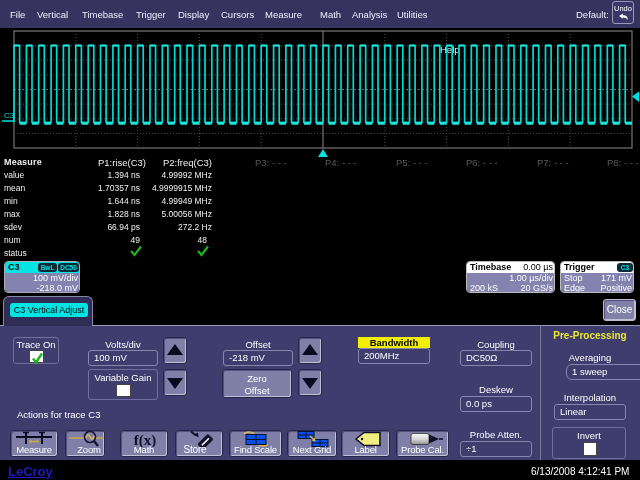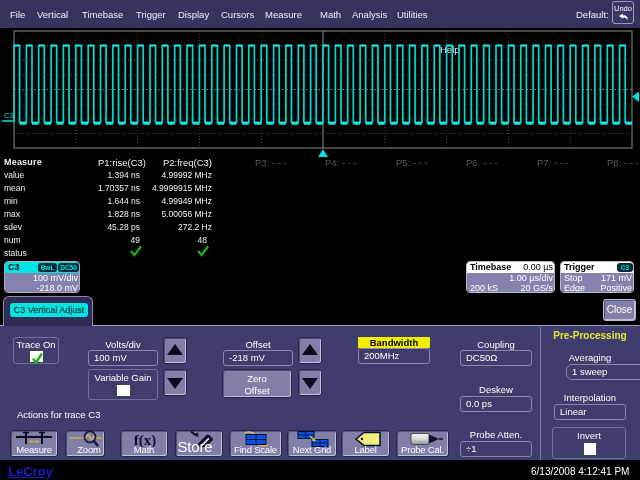--- a/index.html
+++ b/index.html
@@ -73,21 +73,21 @@
 <div class="mrow" style="left:4px;top:182px;">mean</div>
 <div class="mrow" style="left:0px;top:182px;width:140px;text-align:right;">1.70357 ns</div>
 <div class="mrow" style="left:0px;top:182px;width:212px;text-align:right;">4.9999915 MHz</div>
 <div class="mrow" style="left:4px;top:195px;">min</div>
 <div class="mrow" style="left:0px;top:195px;width:140px;text-align:right;">1.644 ns</div>
 <div class="mrow" style="left:0px;top:195px;width:212px;text-align:right;">4.99949 MHz</div>
 <div class="mrow" style="left:4px;top:208px;">max</div>
 <div class="mrow" style="left:0px;top:208px;width:140px;text-align:right;">1.828 ns</div>
 <div class="mrow" style="left:0px;top:208px;width:212px;text-align:right;">5.00056 MHz</div>
 <div class="mrow" style="left:4px;top:221px;">sdev</div>
-<div class="mrow" style="left:0px;top:221px;width:140px;text-align:right;">45.28 ps</div>
+<div class="mrow" style="left:0px;top:221px;width:140px;text-align:right;">66.94 ps</div>
 <div class="mrow" style="left:0px;top:221px;width:212px;text-align:right;">272.2 Hz</div>
 <div class="mrow" style="left:4px;top:234px;">num</div>
 <div class="mrow" style="left:0px;top:234px;width:140px;text-align:right;">49</div>
 <div class="mrow" style="left:0px;top:234px;width:207px;text-align:right;">48</div>
 <div class="mrow" style="left:4px;top:247px;">status</div>
 <svg class="abs" style="left:128px;top:245px" width="90" height="12" viewBox="0 0 90 12">
       <path d="M3 6 L6.5 10 L13 1.5" fill="none" stroke="#1db41d" stroke-width="2.2"></path>
       <path d="M70 6 L73.5 10 L80 1.5" fill="none" stroke="#1db41d" stroke-width="2.2"></path>
     </svg>
 
@@ -205,21 +205,21 @@
     </div>
 <div class="btn3d" style="left:175px;top:430px;width:48px;height:27px;overflow:hidden;">
 <div class="abs" style="left:0;top:0;width:46px;text-align:center;"><svg width="44" height="16" viewBox="0 0 44 16">
           <line x1="14" y1="0.5" x2="19" y2="4.5" stroke="#10102c" stroke-width="2"></line>
           <path d="M21.5 6.5 L21 1.5 L16.5 3.5 Z" fill="#10102c"></path>
           <g transform="rotate(-45 28 10.5)">
             <rect x="20.5" y="7" width="15" height="8" rx="1.5" fill="#10102c"></rect>
             <line x1="23" y1="11" x2="33" y2="11" stroke="#e8e8e8" stroke-width="1.6"></line>
           </g>
         </svg></div>
-<div class="abs" style="left:0;bottom:1px;width:38px;color:#fff;font-size:15px;text-align:center;letter-spacing:-0.2px;">Store</div>
+<div class="abs" style="left:0;bottom:1px;width:38px;color:#fff;font-size:10px;text-align:center;letter-spacing:-0.2px;">Store</div>
     </div>
 <div class="btn3d" style="left:229px;top:430px;width:53px;height:27px;overflow:hidden;">
 <div class="abs" style="left:0;top:0;width:51px;text-align:center;"><svg width="48" height="16" viewBox="0 0 48 16">
           <path d="M12 2.5 Q17 -0.5 22 2.5" fill="none" stroke="#d8b855" stroke-width="1.6"></path>
           <path d="M22 2.5 l-3 -1 m3 1 l-3 1" stroke="#d8b855" stroke-width="1.2" fill="none"></path>
           <path d="M36 13.5 Q31 16.5 26 13.5" fill="none" stroke="#d8b855" stroke-width="1.6"></path>
           <rect x="14" y="3.5" width="20" height="10" fill="#0a50e8" stroke="#061430" stroke-width="1"></rect>
           <line x1="24" y1="3.5" x2="24" y2="13.5" stroke="#061430" stroke-width="1"></line>
           <line x1="14" y1="8.5" x2="34" y2="8.5" stroke="#061430" stroke-width="1"></line>
         </svg></div>

